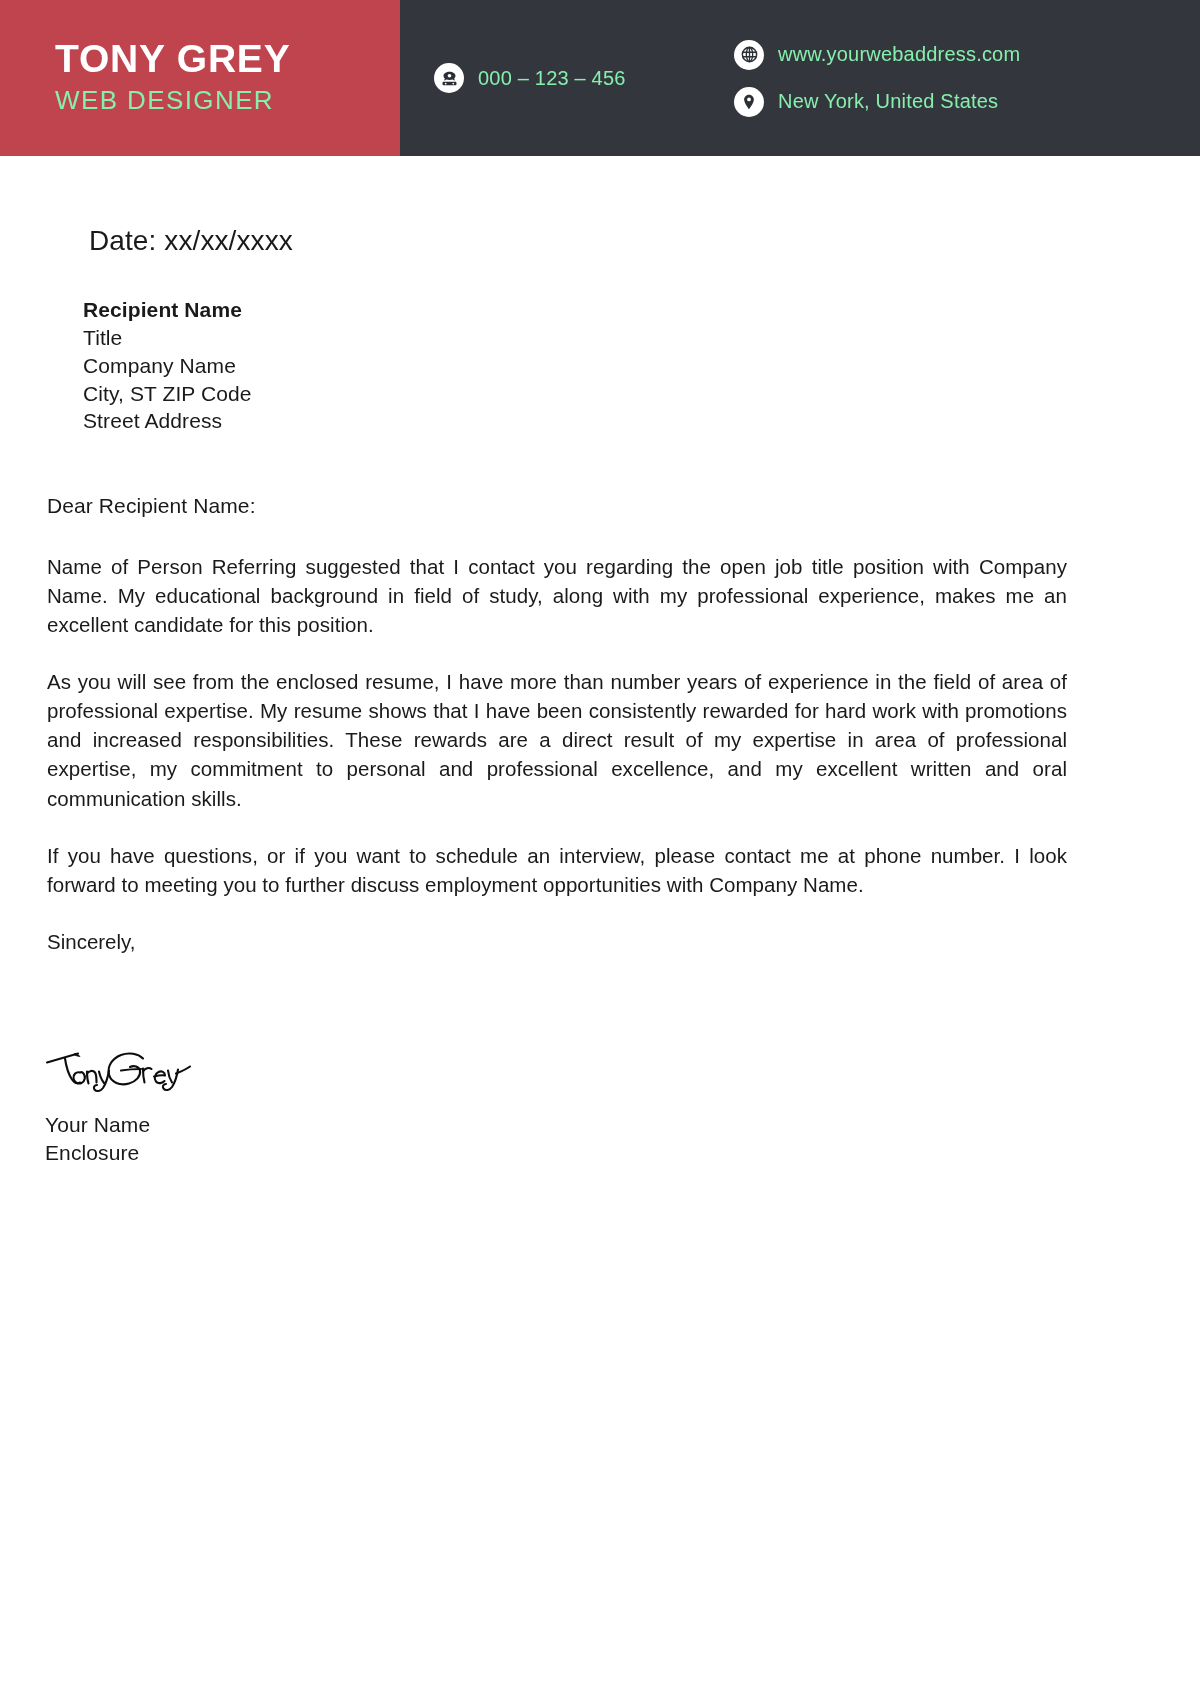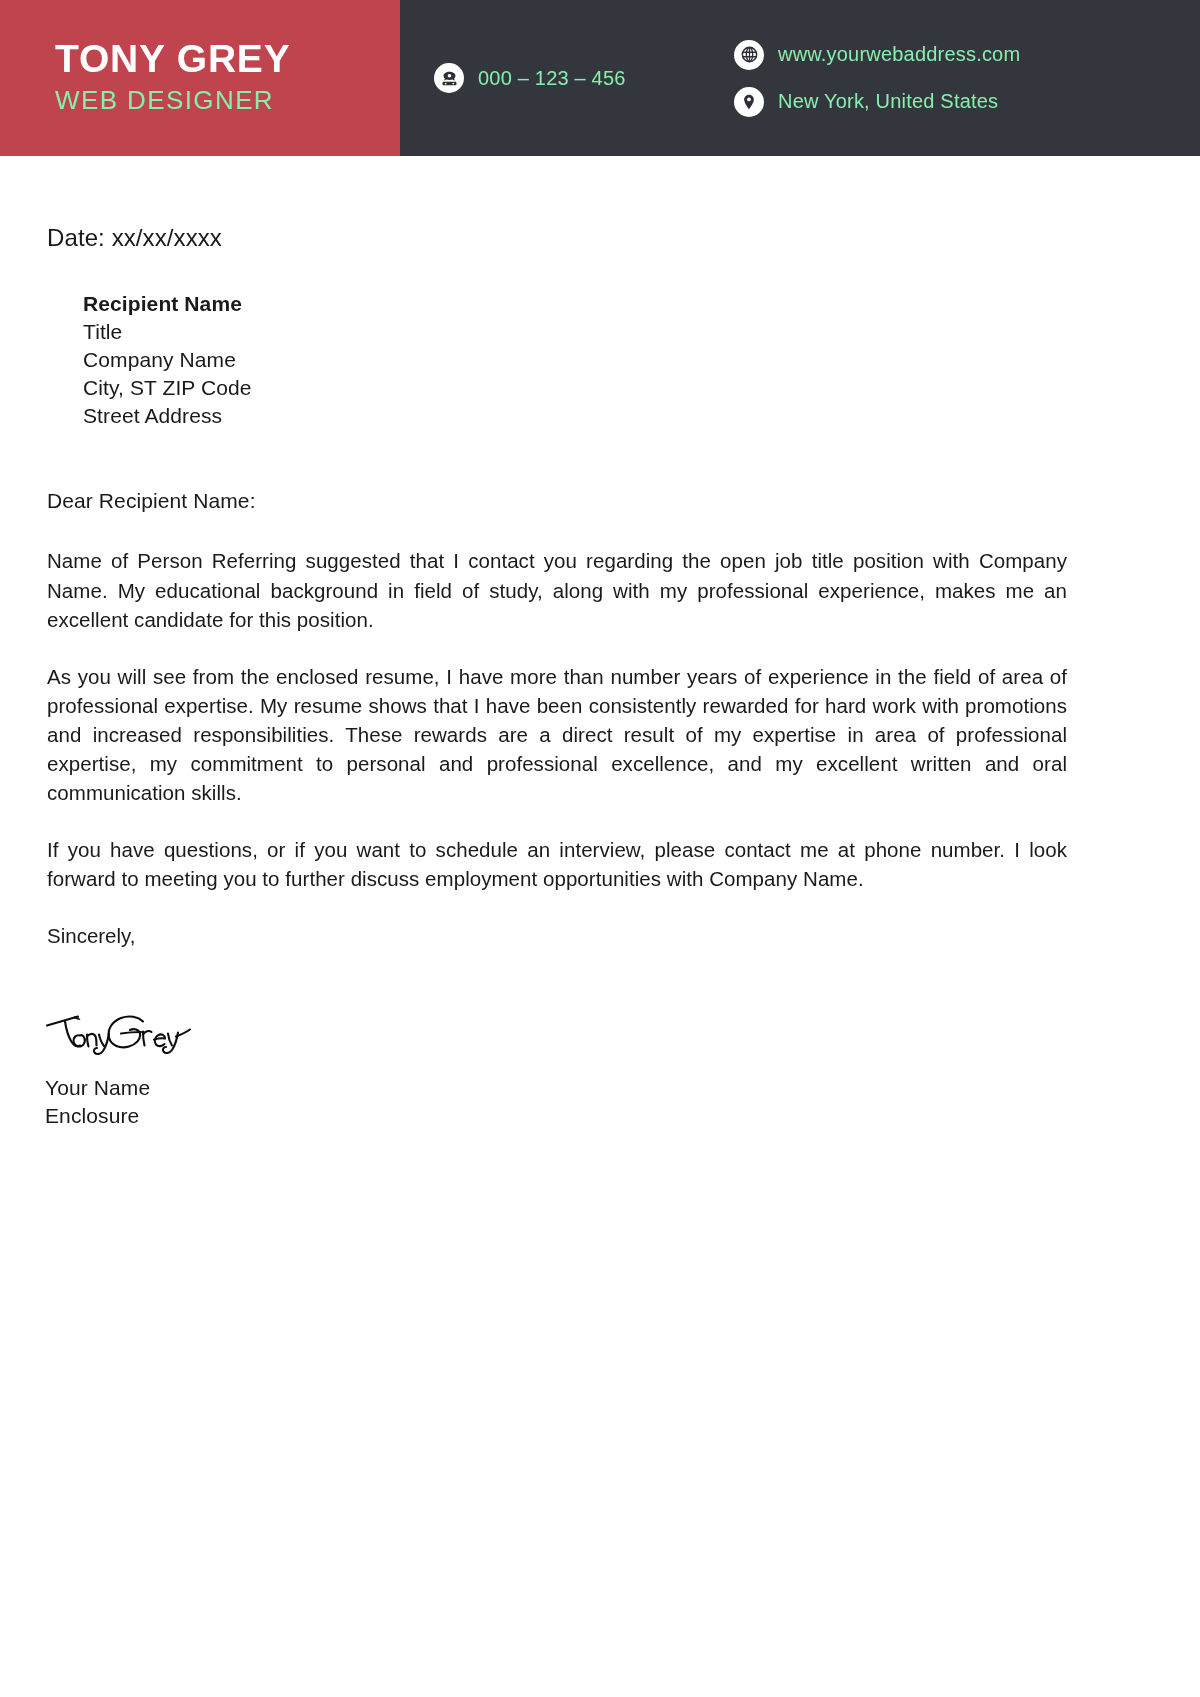--- a/index.html
+++ b/index.html
@@ -97,24 +97,25 @@
 
   
   .letter {
     position: absolute;
     left: 47px;
     top: 222px;
     width: 1020px;
   }
 
   .date-line {
-    font-size: 24px;
+    font-size: 28px;
     line-height: 1.35;
     letter-spacing: 0.1px;
     margin-bottom: 36px;
+    margin-left: 42px;
   }
 
   .addr-block { margin-bottom: 56px; margin-left: 36px; }
   .addr-line {
     font-size: 21px;
     line-height: 1.33;
     letter-spacing: 0.1px;
   }
   .addr-line.bold { font-weight: bold; }
 
@@ -138,21 +139,21 @@
   .signoff {
     font-size: 20.5px;
     line-height: 1.42;
     margin: 0;
   }
 
   
   .sig-wrap {
     position: absolute;
     left: 45px;
-    top: 1000px;
+    top: 1037px;
     width: 420px;
   }
   .sig-svg {
     display: block;
     width: 150px;
     height: 58px;
   }
   .closing-block {
     margin-top: 16px;
   }

